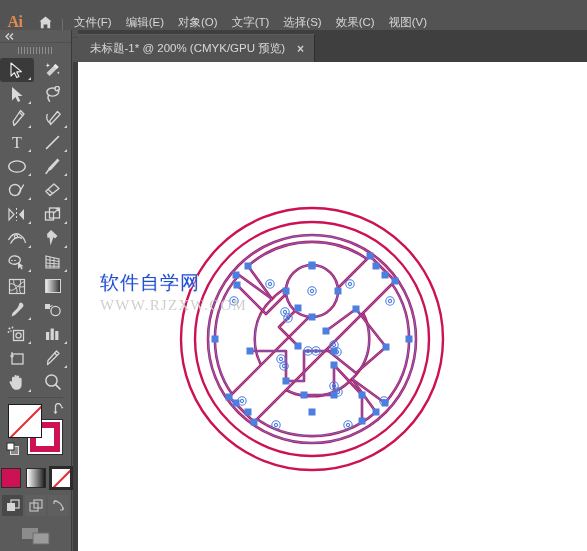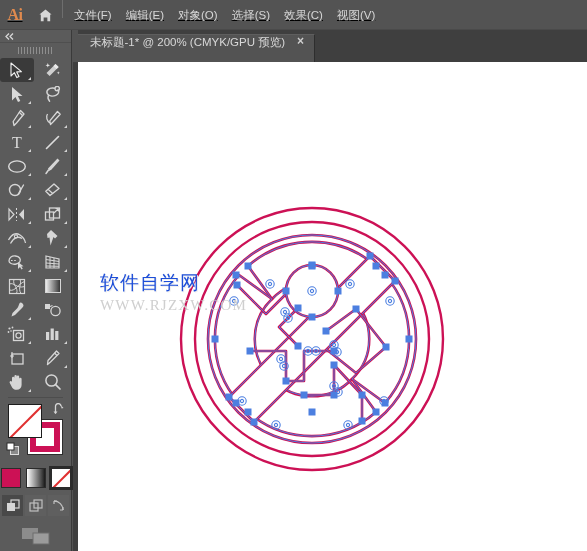--- a/index.html
+++ b/index.html
@@ -12,26 +12,25 @@
   }
 
   #app {
     position: relative;
     width: 587px; height: 551px;
     background: #535353;
   }
 
   
   .menubar {
-    position: absolute; left: 0; top: 0;
+    position: absolute; left: 0; top: 8px;
     width: 587px; height: 30px;
     background: #535353;
-    display: flex; align-items: flex-start;
+    display: flex; align-items: flex-end;
     border-bottom: 1px solid #4a4a4a;
-    text-decoration: underline;
   }
   .ai-logo {
     width: 30px; height: 30px;
     display: flex; align-items: center; justify-content: center;
     color: #e08a4e; font-size: 16px; font-weight: bold;
     font-family: "Liberation Serif", serif;
     letter-spacing: -0.5px;
   }
   .home-btn {
     width: 30px; height: 30px;
@@ -51,21 +50,21 @@
   
   .tabbar {
     position: absolute; left: 78px; top: 30px;
     width: 509px; height: 32px;
     background: #3f3f3f;
   }
   .doc-tab {
     position: absolute; left: 0; top: 4px;
     height: 28px;
     background: #535353;
-    display: flex; 
+    display: flex; align-items: center;
     padding: 0 10px 0 12px;
     border-top: 1px solid #5e5e5e;
     border-right: 1px solid #2e2e2e;
   }
   .tab-title {
     color: #d8d8d8; font-size: 11.5px; white-space: nowrap;
   }
   .tab-close {
     margin-left: 12px; color: #cfcfcf; font-size: 12px;
     line-height: 1; font-weight: bold; cursor: pointer;
@@ -226,20 +225,21 @@
     <div class="ai-logo">Ai</div>
     <div class="home-btn">
       <svg width="15" height="15" viewBox="0 0 16 16">
         <path d="M8 1.5 L1.5 7 L3 7 L3 14 L6 14 L6 10 L10 10 L10 14 L13 14 L13 7 L14.5 7 Z" fill="#d6d6d6"></path>
       </svg>
     </div>
     <div class="menu-sep"></div>
     <div class="menu-item">文件(F)</div>
     <div class="menu-item">编辑(E)</div>
     <div class="menu-item">对象(O)</div>
+    <div class="menu-item">文字(T)</div>
     <div class="menu-item">选择(S)</div>
     <div class="menu-item">效果(C)</div>
     <div class="menu-item">视图(V)</div>
   </div>
 
   <div class="tabbar">
     <div class="doc-tab">
       <span class="tab-title">未标题-1* @ 200% (CMYK/GPU 预览)</span>
       <span class="tab-close">×</span>
     </div>

